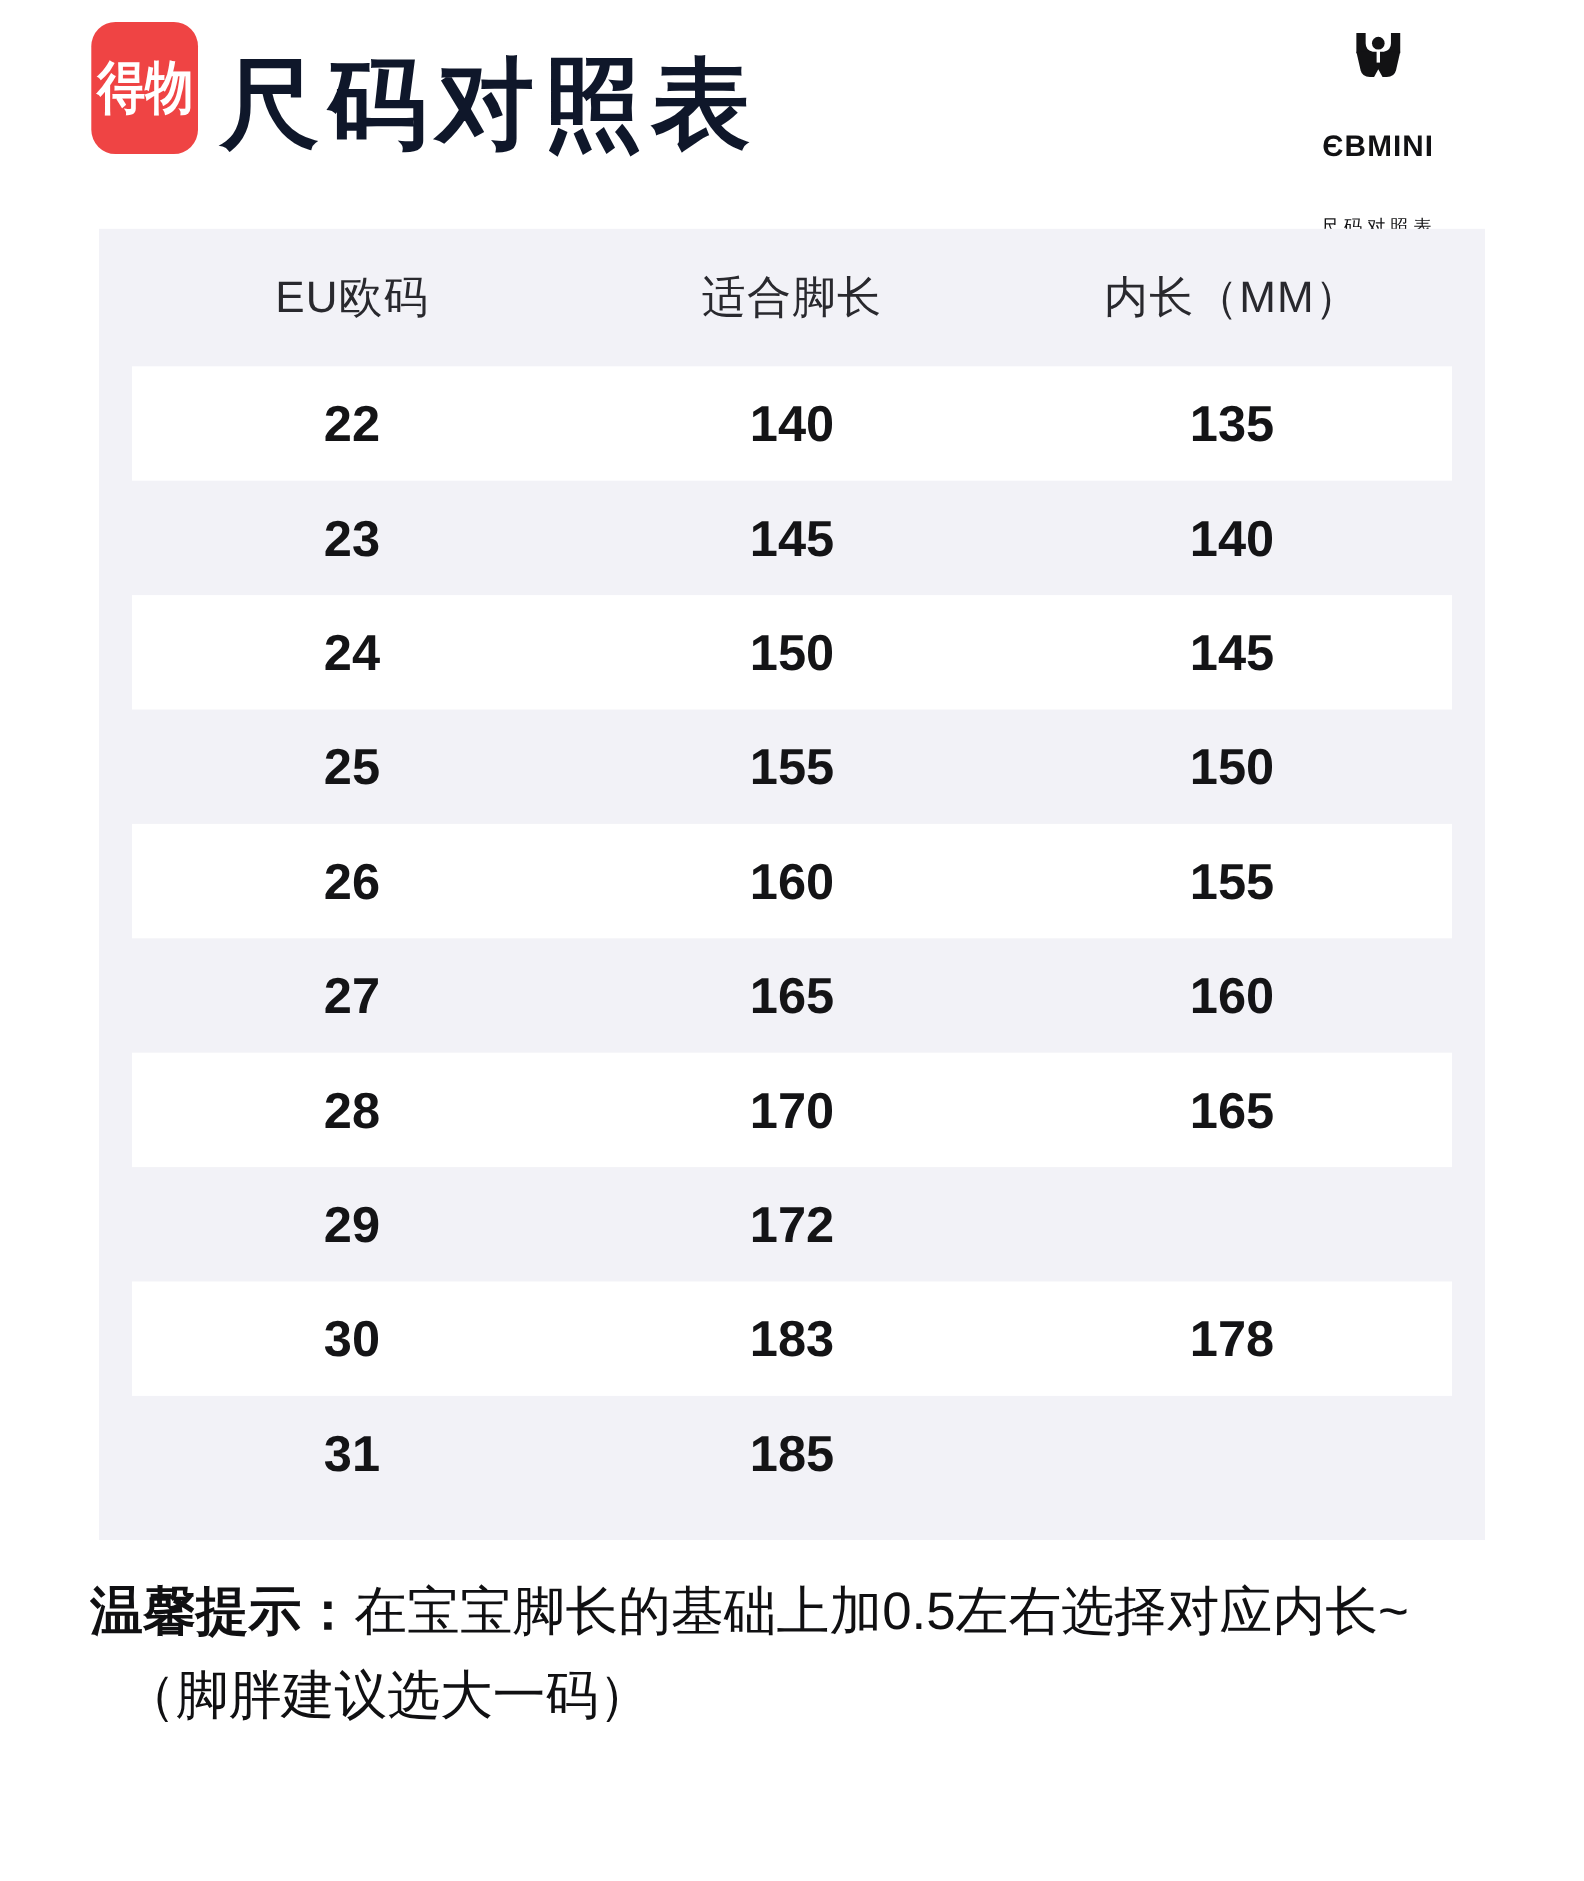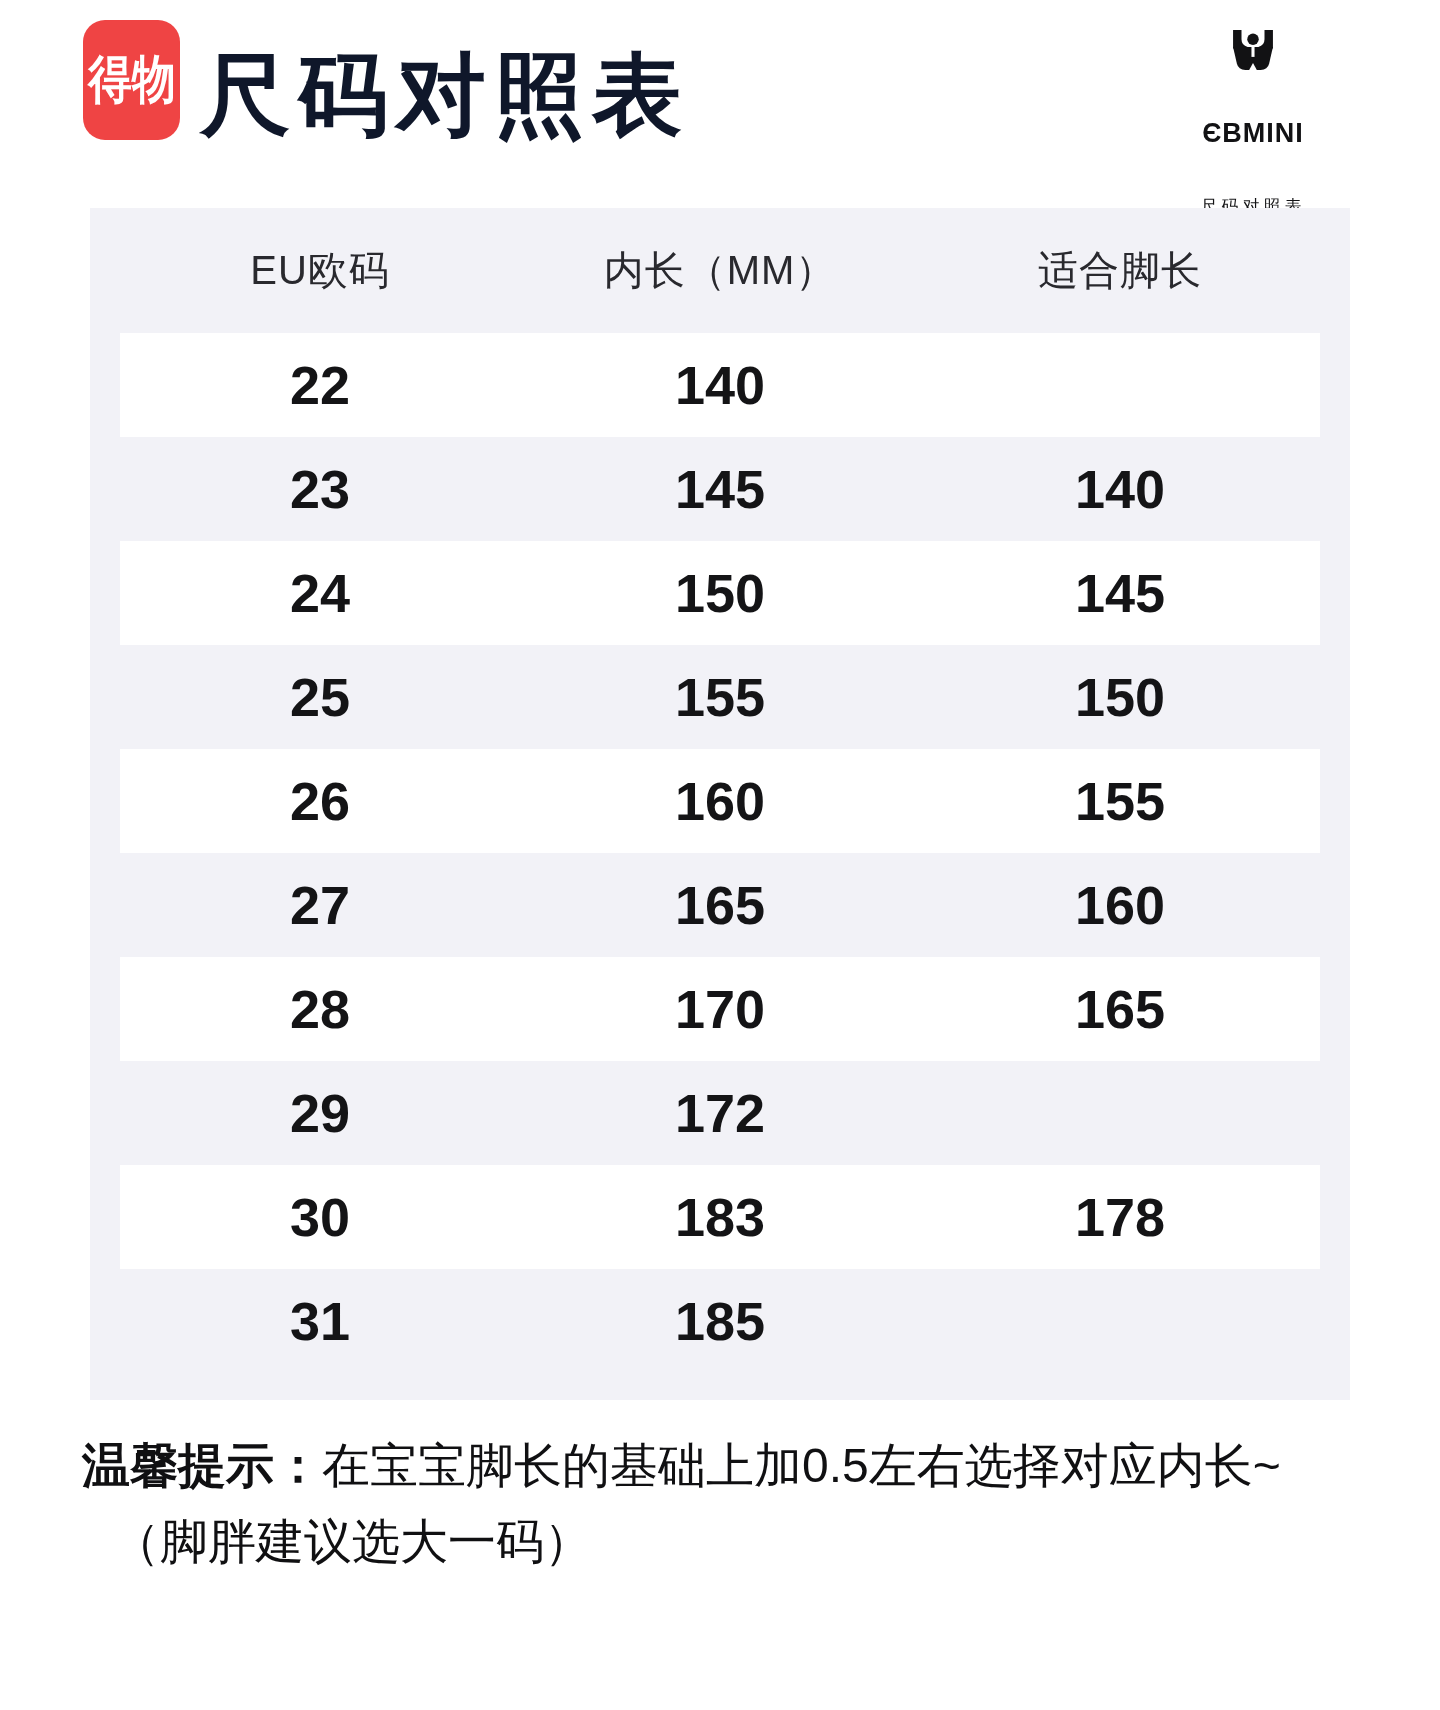--- a/index.html
+++ b/index.html
@@ -43,21 +43,21 @@
   }
   .header-cell{
     width:400px;text-align:center;font-size:40px;font-weight:400;color:#29292e;
     letter-spacing:1px;
   }
   .row{
     height:104px;margin:0 30px;display:flex;align-items:center;
   }
   .row.white{background:#ffffff;}
   .cell{
-    width:400px;text-align:center;font-size:54px;font-weight:700;color:#141416;
+    width:400px;text-align:center;font-size:46px;font-weight:700;color:#141416;
   }
   
   .tip{
     position:absolute;left:82px;top:1428px;width:1310px;
     font-size:48px;line-height:76px;color:#101012;
   }
   .tip .tip-label{font-weight:700;}
   .tip .tip-line2{margin-left:30px;}
 </style>
 </head>
@@ -82,27 +82,28 @@
       <path d="M25 52 L30 43 L35 52 Z" fill="#ffffff"></path>
     </svg>
   </span>
   <span class="brand-name">ЄBMINI</span>
   <span class="brand-cn">尺码对照表</span>
 </div>
 
 <div class="panel">
   <div class="header-row">
     <div class="header-cell">EU欧码</div>
+    <div class="header-cell">适合脚长</div>
     <div class="header-cell">内长（MM）</div>
-    <div class="header-cell">适合脚长</div>
   </div>
   <div id="rows-container">
       <div class="row white">
     <div class="cell">22</div>
     <div class="cell">140</div>
+    <div class="cell">135</div>
   </div>
       <div class="row">
     <div class="cell">23</div>
     <div class="cell">145</div>
     <div class="cell">140</div>
   </div>
       <div class="row white">
     <div class="cell">24</div>
     <div class="cell">150</div>
     <div class="cell">145</div>

